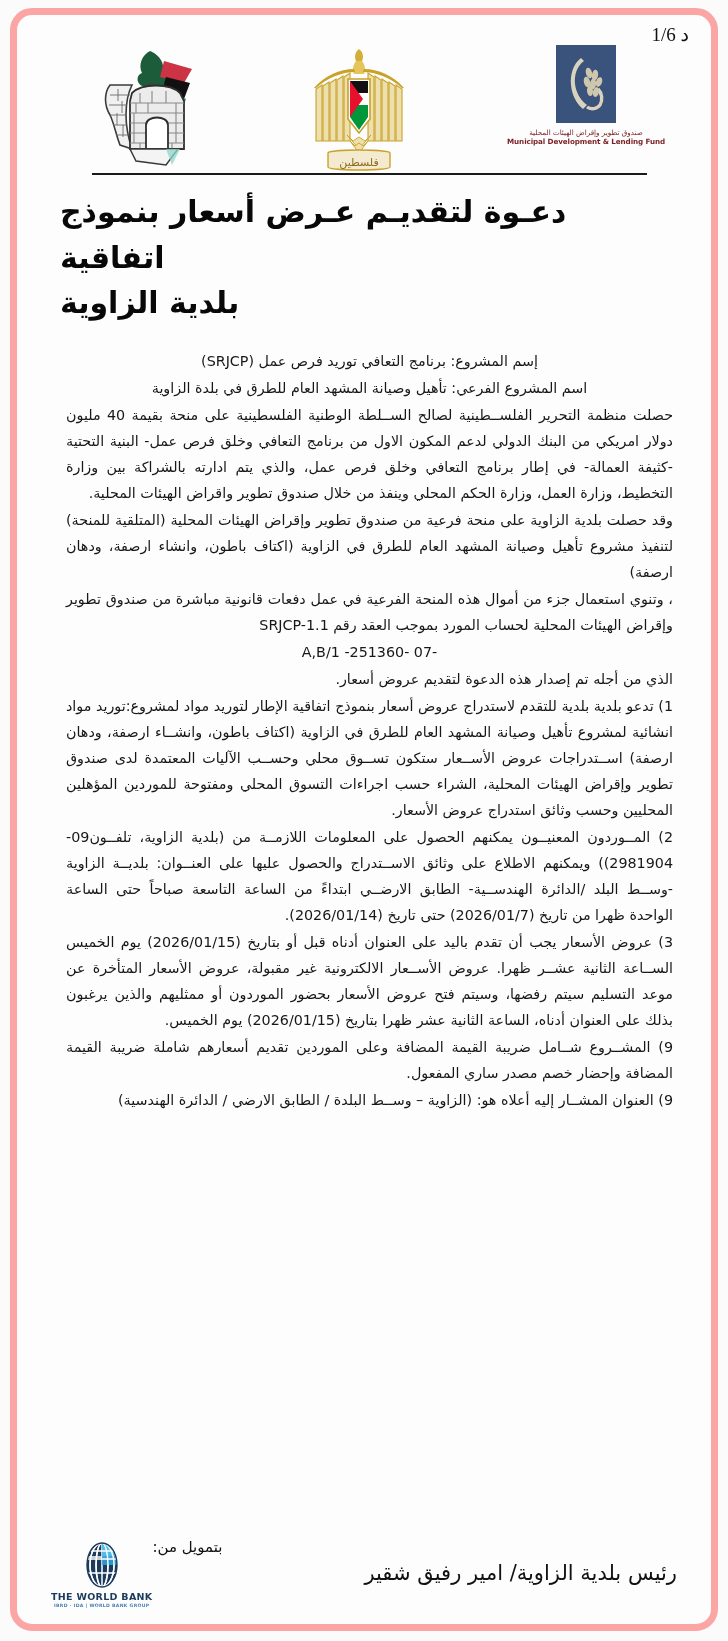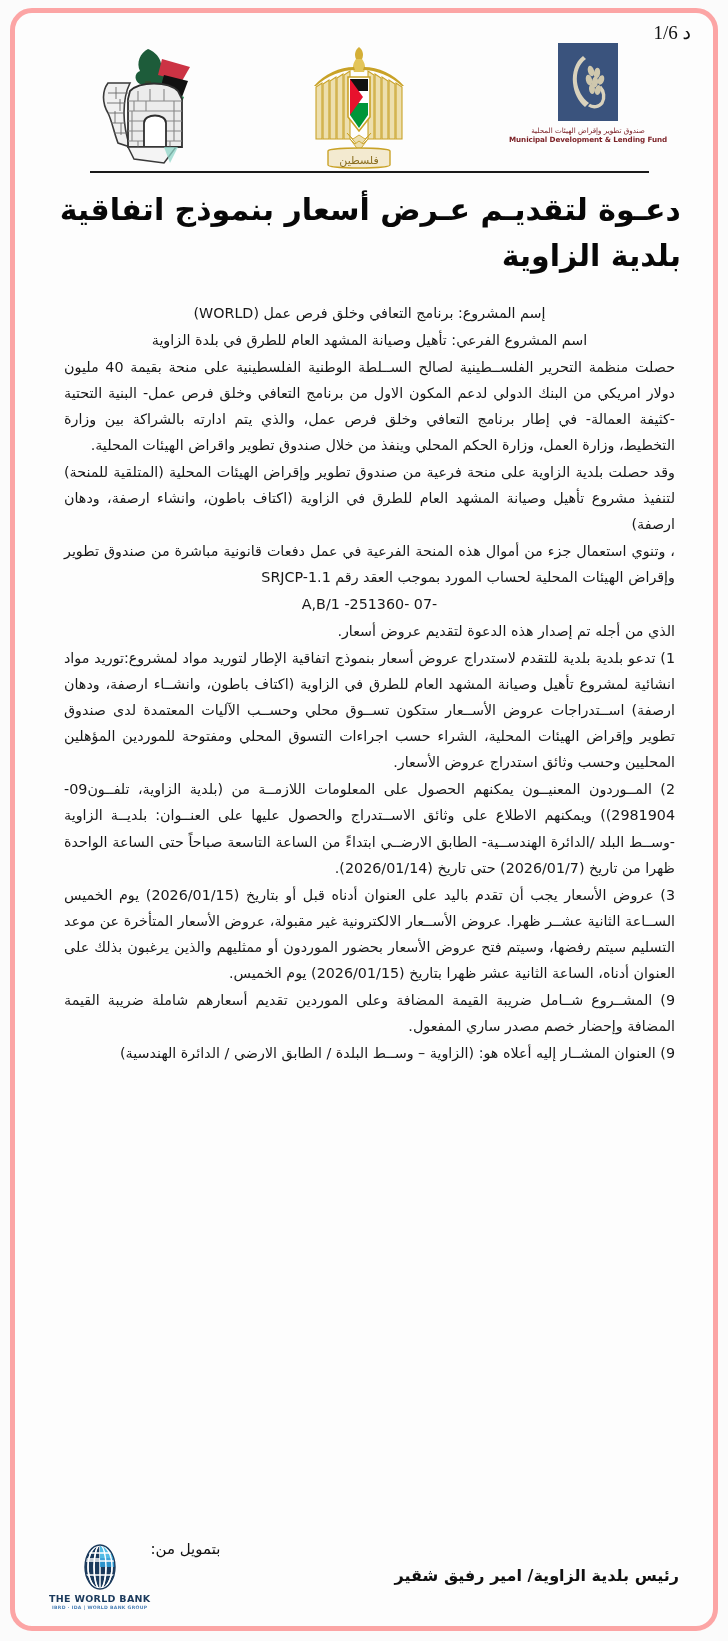--- a/index.html
+++ b/index.html
@@ -17,21 +17,21 @@
     width: 728px;
     height: 1641px;
     background: #fbfbfb;
     padding: 8px 10px 10px 10px;
   }
 
   .frame {
     position: relative;
     width: 100%;
     height: 100%;
-    border: 5px solid #fca5a5;
+    border: 7px solid #fca5a5;
     border-radius: 22px;
     background: #fdfdfd;
     padding: 12px 22px 8px 33px;
     overflow: hidden;
   }
 
   
   .page-marker {
     position: absolute;
     top: 8px;
@@ -91,21 +91,21 @@
 
   
   .divider {
     height: 2px;
     background: #1a1a1a;
     margin: 6px 42px 0 42px;
   }
 
   
   .title-block {
-    text-align: right;
+    text-align: left;
     direction: rtl;
     padding: 14px 10px 6px 10px;
   }
   .title-line {
     font-size: 30px;
     font-weight: bold;
     color: #080808;
     line-height: 1.52;
     letter-spacing: -0.3px;
     font-family: "DejaVu Sans", sans-serif;
@@ -130,22 +130,22 @@
     bottom: 16px;
     left: 0;
     right: 0;
     padding: 0 34px;
     display: flex;
     align-items: center;
     justify-content: space-between;
     direction: rtl;
   }
   .signature {
-    font-size: 16px;
-    font-weight: bold;
+    font-size: 21px;
+    font-weight: normal;
     color: #111;
     direction: rtl;
     white-space: nowrap;
   }
   .funder {
     display: flex;
     align-items: flex-start;
     gap: 0;
     direction: rtl;
   }
@@ -302,21 +302,21 @@
     </div>
 
     <div class="divider"></div>
 
     <div class="title-block">
       <div class="title-line">دعـوة لتقديـم عـرض أسعار بنموذج اتفاقية</div>
       <div class="title-line">بلدية الزاوية</div>
     </div>
 
     <div class="body-block">
-      <div class="para center">إسم المشروع: برنامج التعافي وخلق فرص عمل (WORLD)</div>
+      <div class="para center">إسم المشروع: برنامج التعافي توريد فرص عمل (SRJCP)</div>
       <div class="para center">اسم المشروع الفرعي: تأهيل وصيانة المشهد العام للطرق في بلدة الزاوية</div>
       <div class="para">حصلت منظمة التحرير الفلســطينية لصالح الســلطة الوطنية الفلسطينية على منحة بقيمة 40 مليون دولار امريكي من البنك الدولي لدعم المكون الاول من برنامج التعافي وخلق فرص عمل- البنية التحتية -كثيفة العمالة- في إطار برنامج التعافي وخلق فرص عمل، والذي يتم ادارته بالشراكة بين وزارة التخطيط، وزارة العمل، وزارة الحكم المحلي وينفذ من خلال صندوق تطوير واقراض الهيئات المحلية.</div>
       <div class="para">وقد حصلت بلدية الزاوية على منحة فرعية من صندوق تطوير وإقراض الهيئات المحلية (المتلقية للمنحة) لتنفيذ مشروع تأهيل وصيانة المشهد العام للطرق في الزاوية (اكتاف باطون، وانشاء ارصفة، ودهان ارصفة)</div>
       <div class="para">، وتنوي استعمال جزء من أموال هذه المنحة الفرعية في عمل دفعات قانونية مباشرة من صندوق تطوير وإقراض الهيئات المحلية لحساب المورد بموجب العقد رقم SRJCP-1.1</div>
       <div class="para center">-07 -251360- 1/A,B</div>
       <div class="para rightend">الذي من أجله تم إصدار هذه الدعوة لتقديم عروض أسعار.</div>
 
       <div class="para">1) تدعو بلدية بلدية للتقدم لاستدراج عروض أسعار بنموذج اتفاقية الإطار لتوريد مواد لمشروع:توريد مواد انشائية لمشروع تأهيل وصيانة المشهد العام للطرق في الزاوية (اكتاف باطون، وانشــاء ارصفة، ودهان ارصفة) اســتدراجات عروض الأســعار ستكون تســوق محلي وحســب الآليات المعتمدة لدى صندوق تطوير وإقراض الهيئات المحلية، الشراء حسب اجراءات التسوق المحلي ومفتوحة للموردين المؤهلين المحليين وحسب وثائق استدراج عروض الأسعار.</div>
       <div class="para">2) المــوردون المعنيــون يمكنهم الحصول على المعلومات اللازمــة من (بلدية الزاوية، تلفــون09-2981904)) ويمكنهم الاطلاع على وثائق الاســتدراج والحصول عليها على العنــوان: بلديــة الزاوية -وســط البلد /الدائرة الهندســية- الطابق الارضــي ابتداءً من الساعة التاسعة صباحاً حتى الساعة الواحدة ظهرا من تاريخ (2026/01/7) حتى تاريخ (2026/01/14).</div>
       <div class="para">3) عروض الأسعار يجب أن تقدم باليد على العنوان أدناه قبل أو بتاريخ (2026/01/15) يوم الخميس الســاعة الثانية عشــر ظهرا. عروض الأســعار الالكترونية غير مقبولة، عروض الأسعار المتأخرة عن موعد التسليم سيتم رفضها، وسيتم فتح عروض الأسعار بحضور الموردون أو ممثليهم والذين يرغبون بذلك على العنوان أدناه، الساعة الثانية عشر ظهرا بتاريخ (2026/01/15) يوم الخميس.</div>

